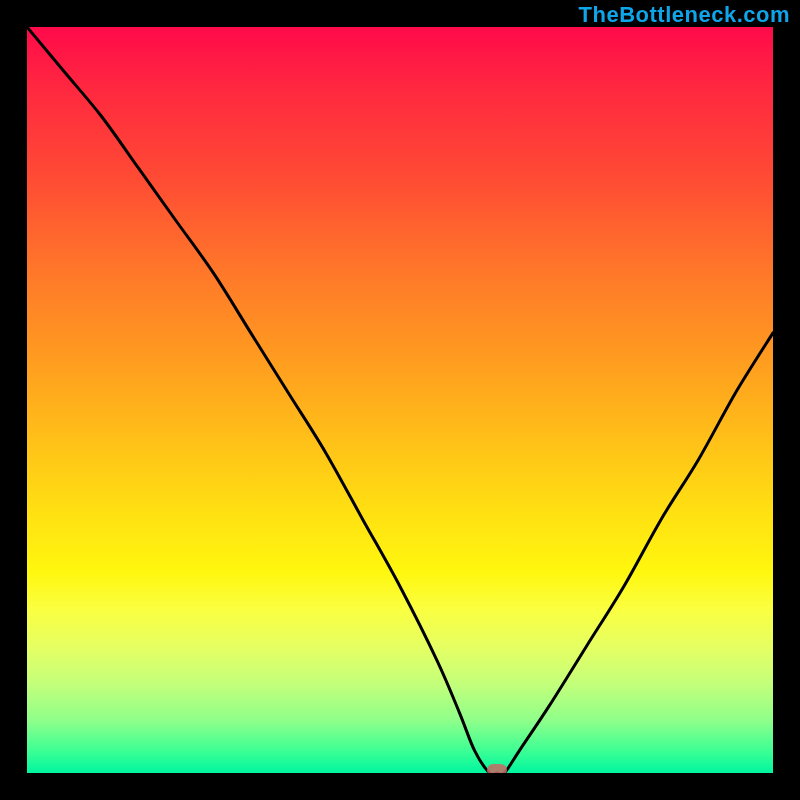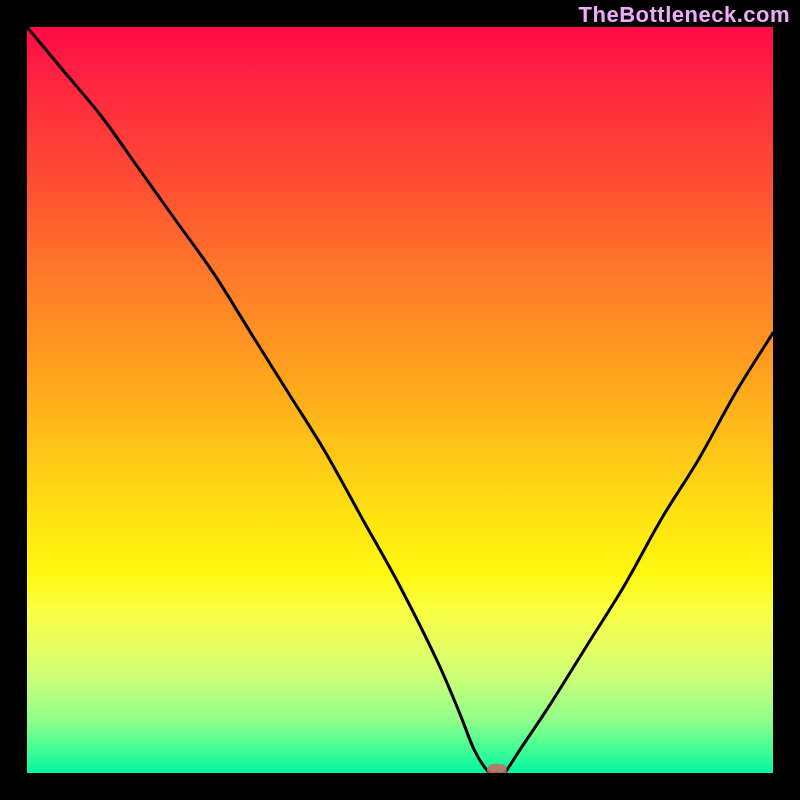--- a/index.html
+++ b/index.html
@@ -14,21 +14,21 @@
     height: 800px;
     background: #000;
     overflow: hidden;
   }
   .watermark {
     position: absolute;
     top: 2px;
     right: 10px;
     font-size: 22px;
     font-weight: 600;
-    color: #f0abfc;
+    color: #0ea5e9;
     letter-spacing: 0.5px;
     z-index: 5;
     user-select: none;
   }
   .plot-area {
     position: absolute;
     left: 27px;
     top: 27px;
     width: 746px;
     height: 746px;

